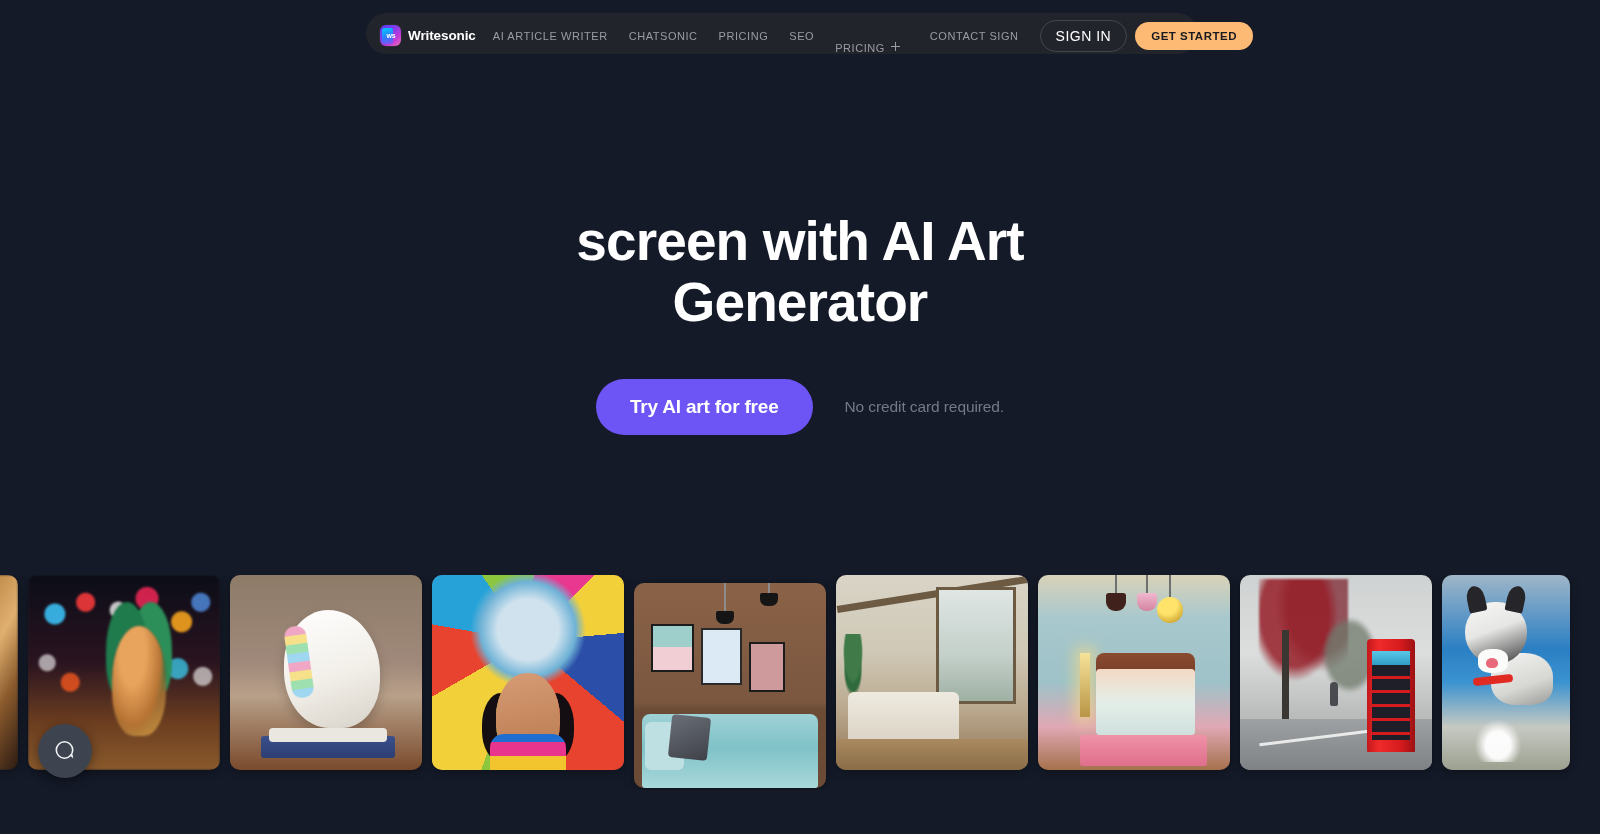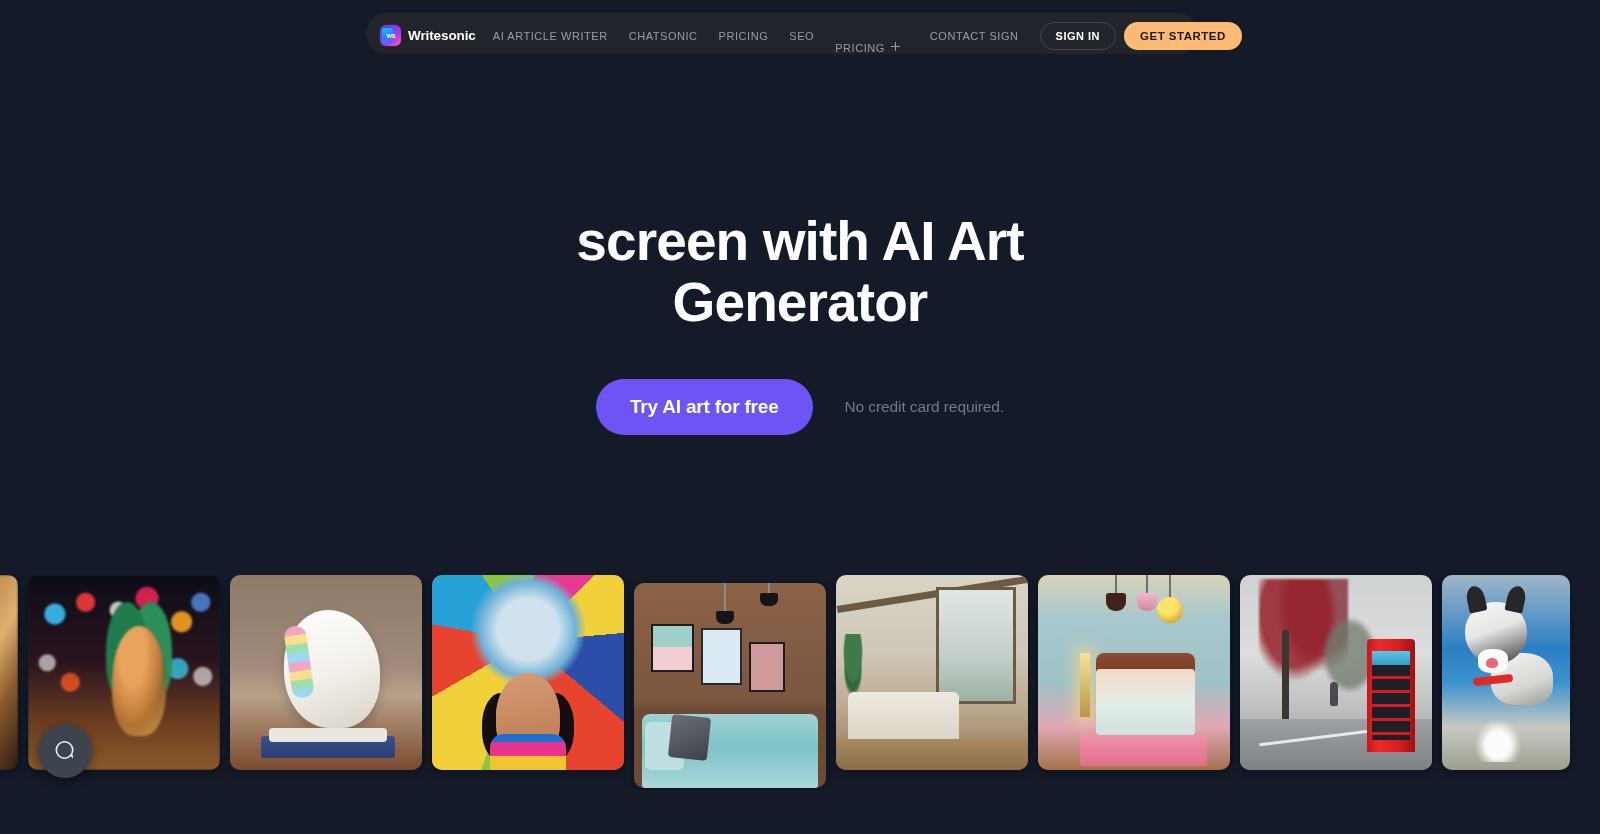--- a/index.html
+++ b/index.html
@@ -120,22 +120,22 @@
   .plus-icon::after  { top: 0; left: 4px; height: 9px; width: 1.2px; }
 
   .nav-actions {
     display: flex;
     align-items: center;
     gap: 8px;
     flex: none;
     margin-left: auto;
   }
   .btn-signin {
-    font-size: 11px;
-    font-weight: bold;
+    font-size: 14px;
+    font-weight: normal;
     letter-spacing: 0.5px;
     color: #ffffff;
     background: transparent;
     border: 1px solid #44464d;
     border-radius: 16px;
     padding: 7px 15px;
     cursor: pointer;
     white-space: nowrap;
     font-family: "Liberation Sans", sans-serif;
   }

